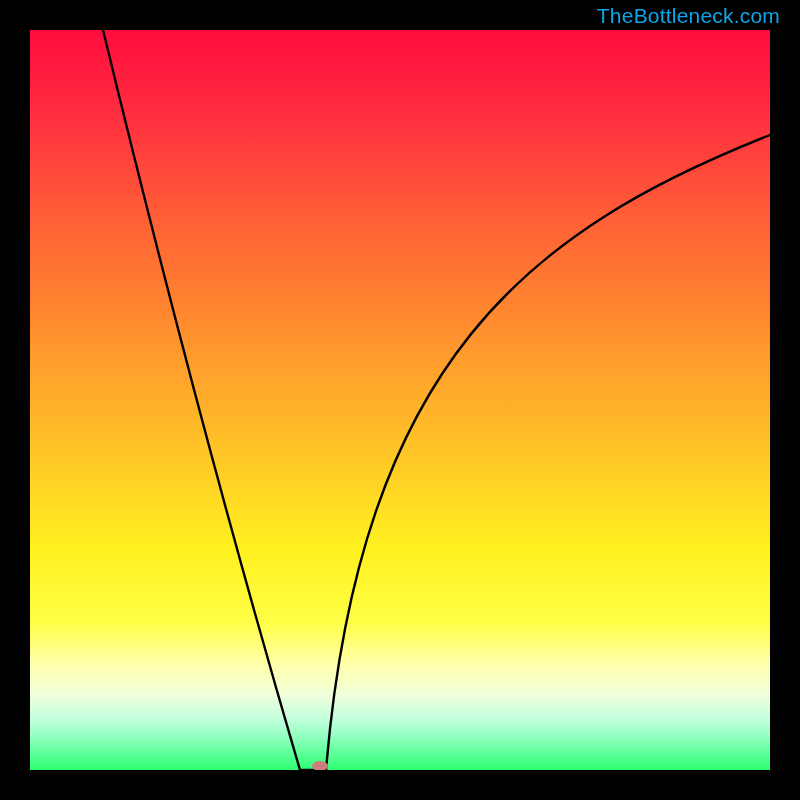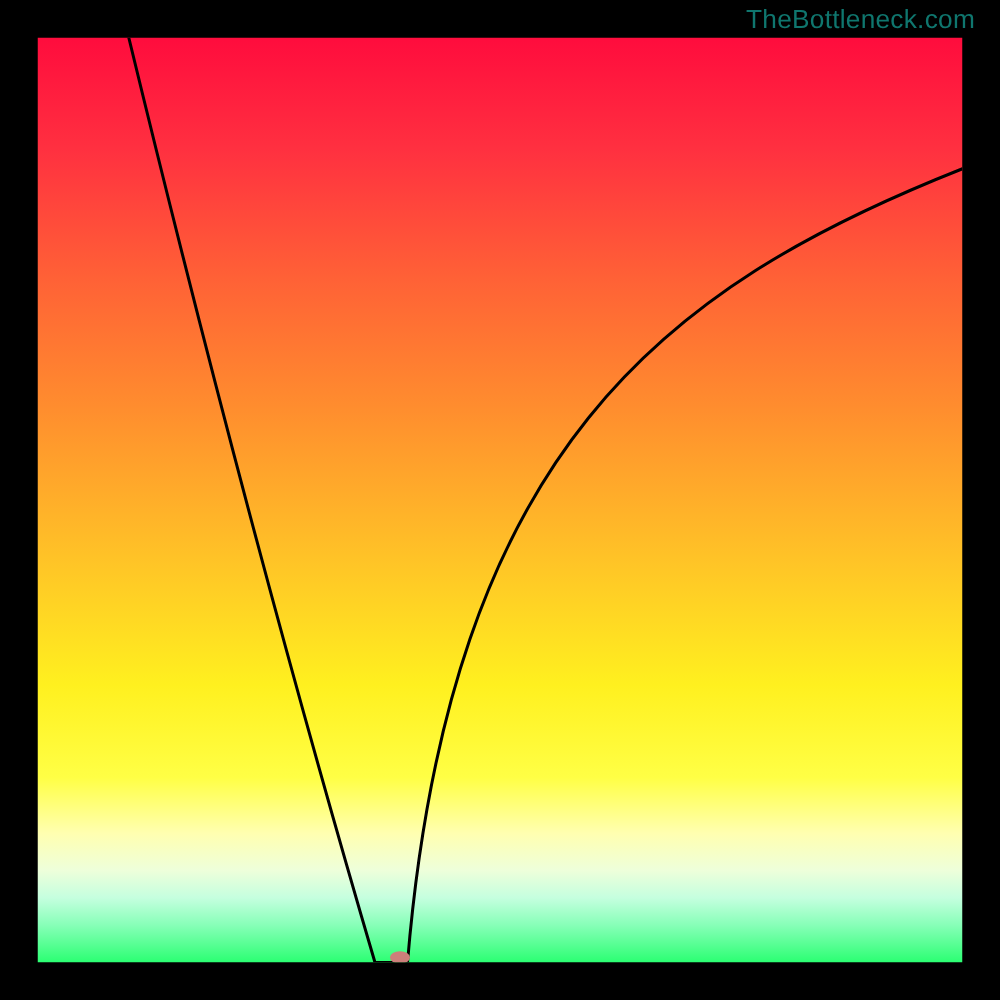--- a/index.html
+++ b/index.html
@@ -46,21 +46,21 @@
     top: 0;
     width: 740px;
     height: 740px;
   }
   .watermark {
     position: absolute;
     top: 4px;
     right: 20px;
     font-family: Arial, Helvetica, sans-serif;
     font-size: 21px;
-    color: #0f766e;
+    color: #0ea5e9;
     letter-spacing: 0.2px;
   }
 </style>
 </head>
 <body>
 
 <div class="watermark">TheBottleneck.com</div>
 
 <div class="frame">
 

